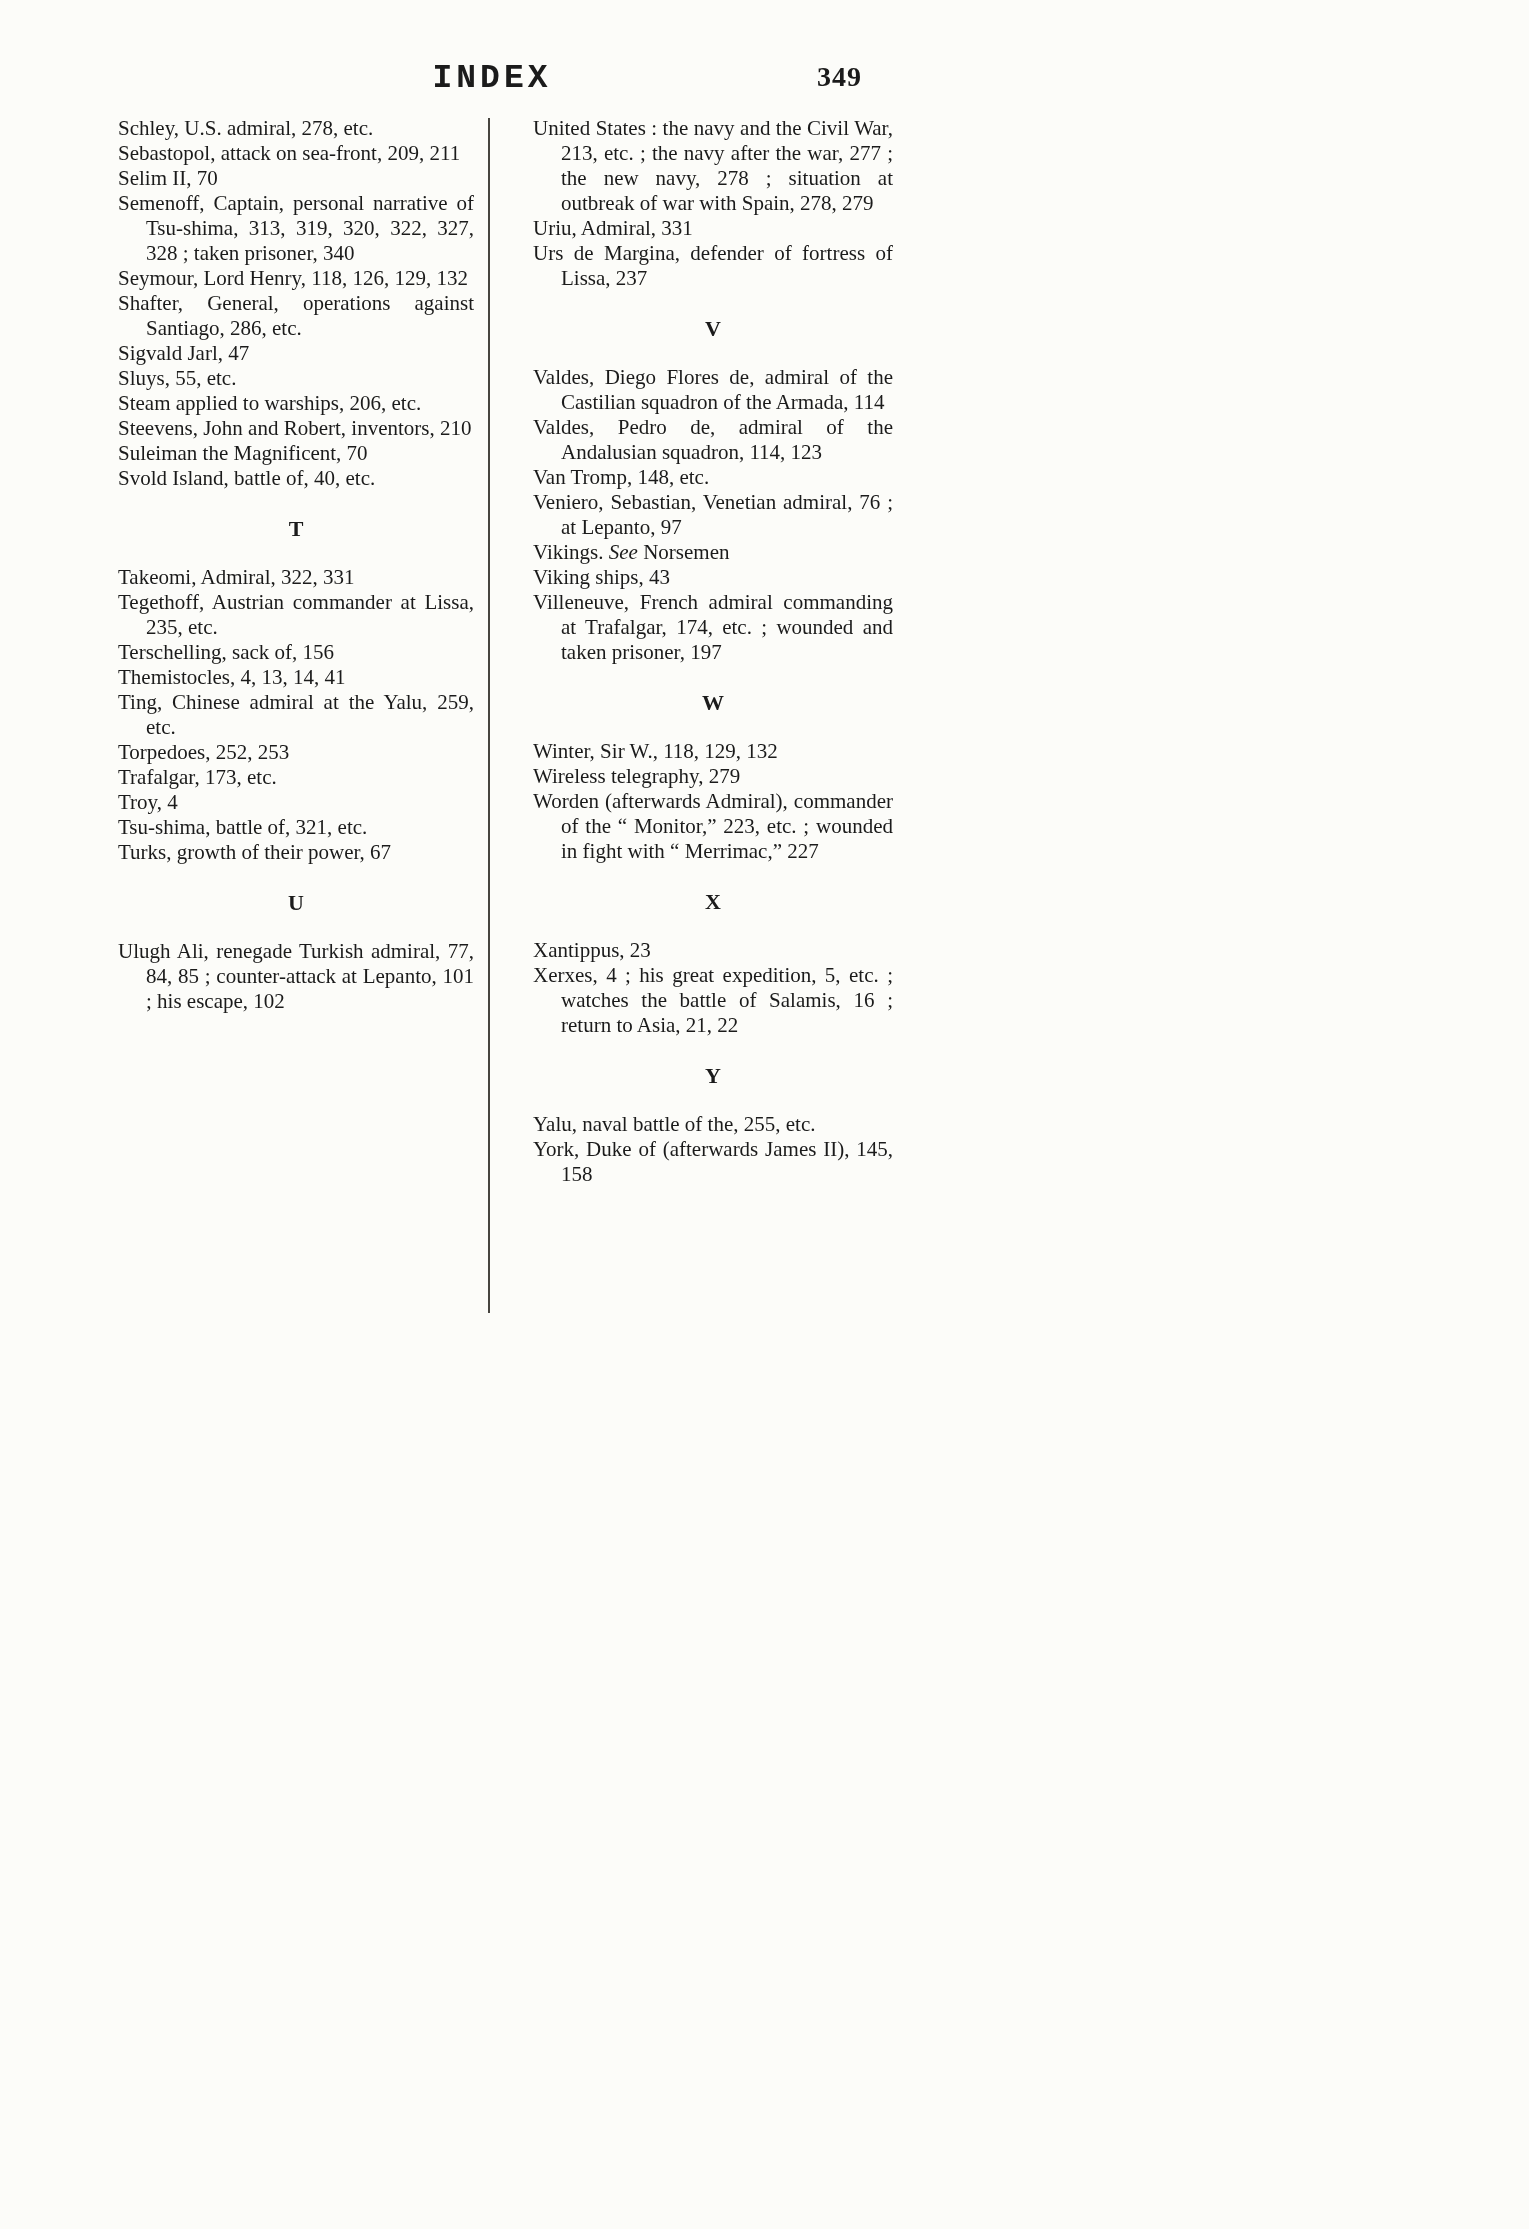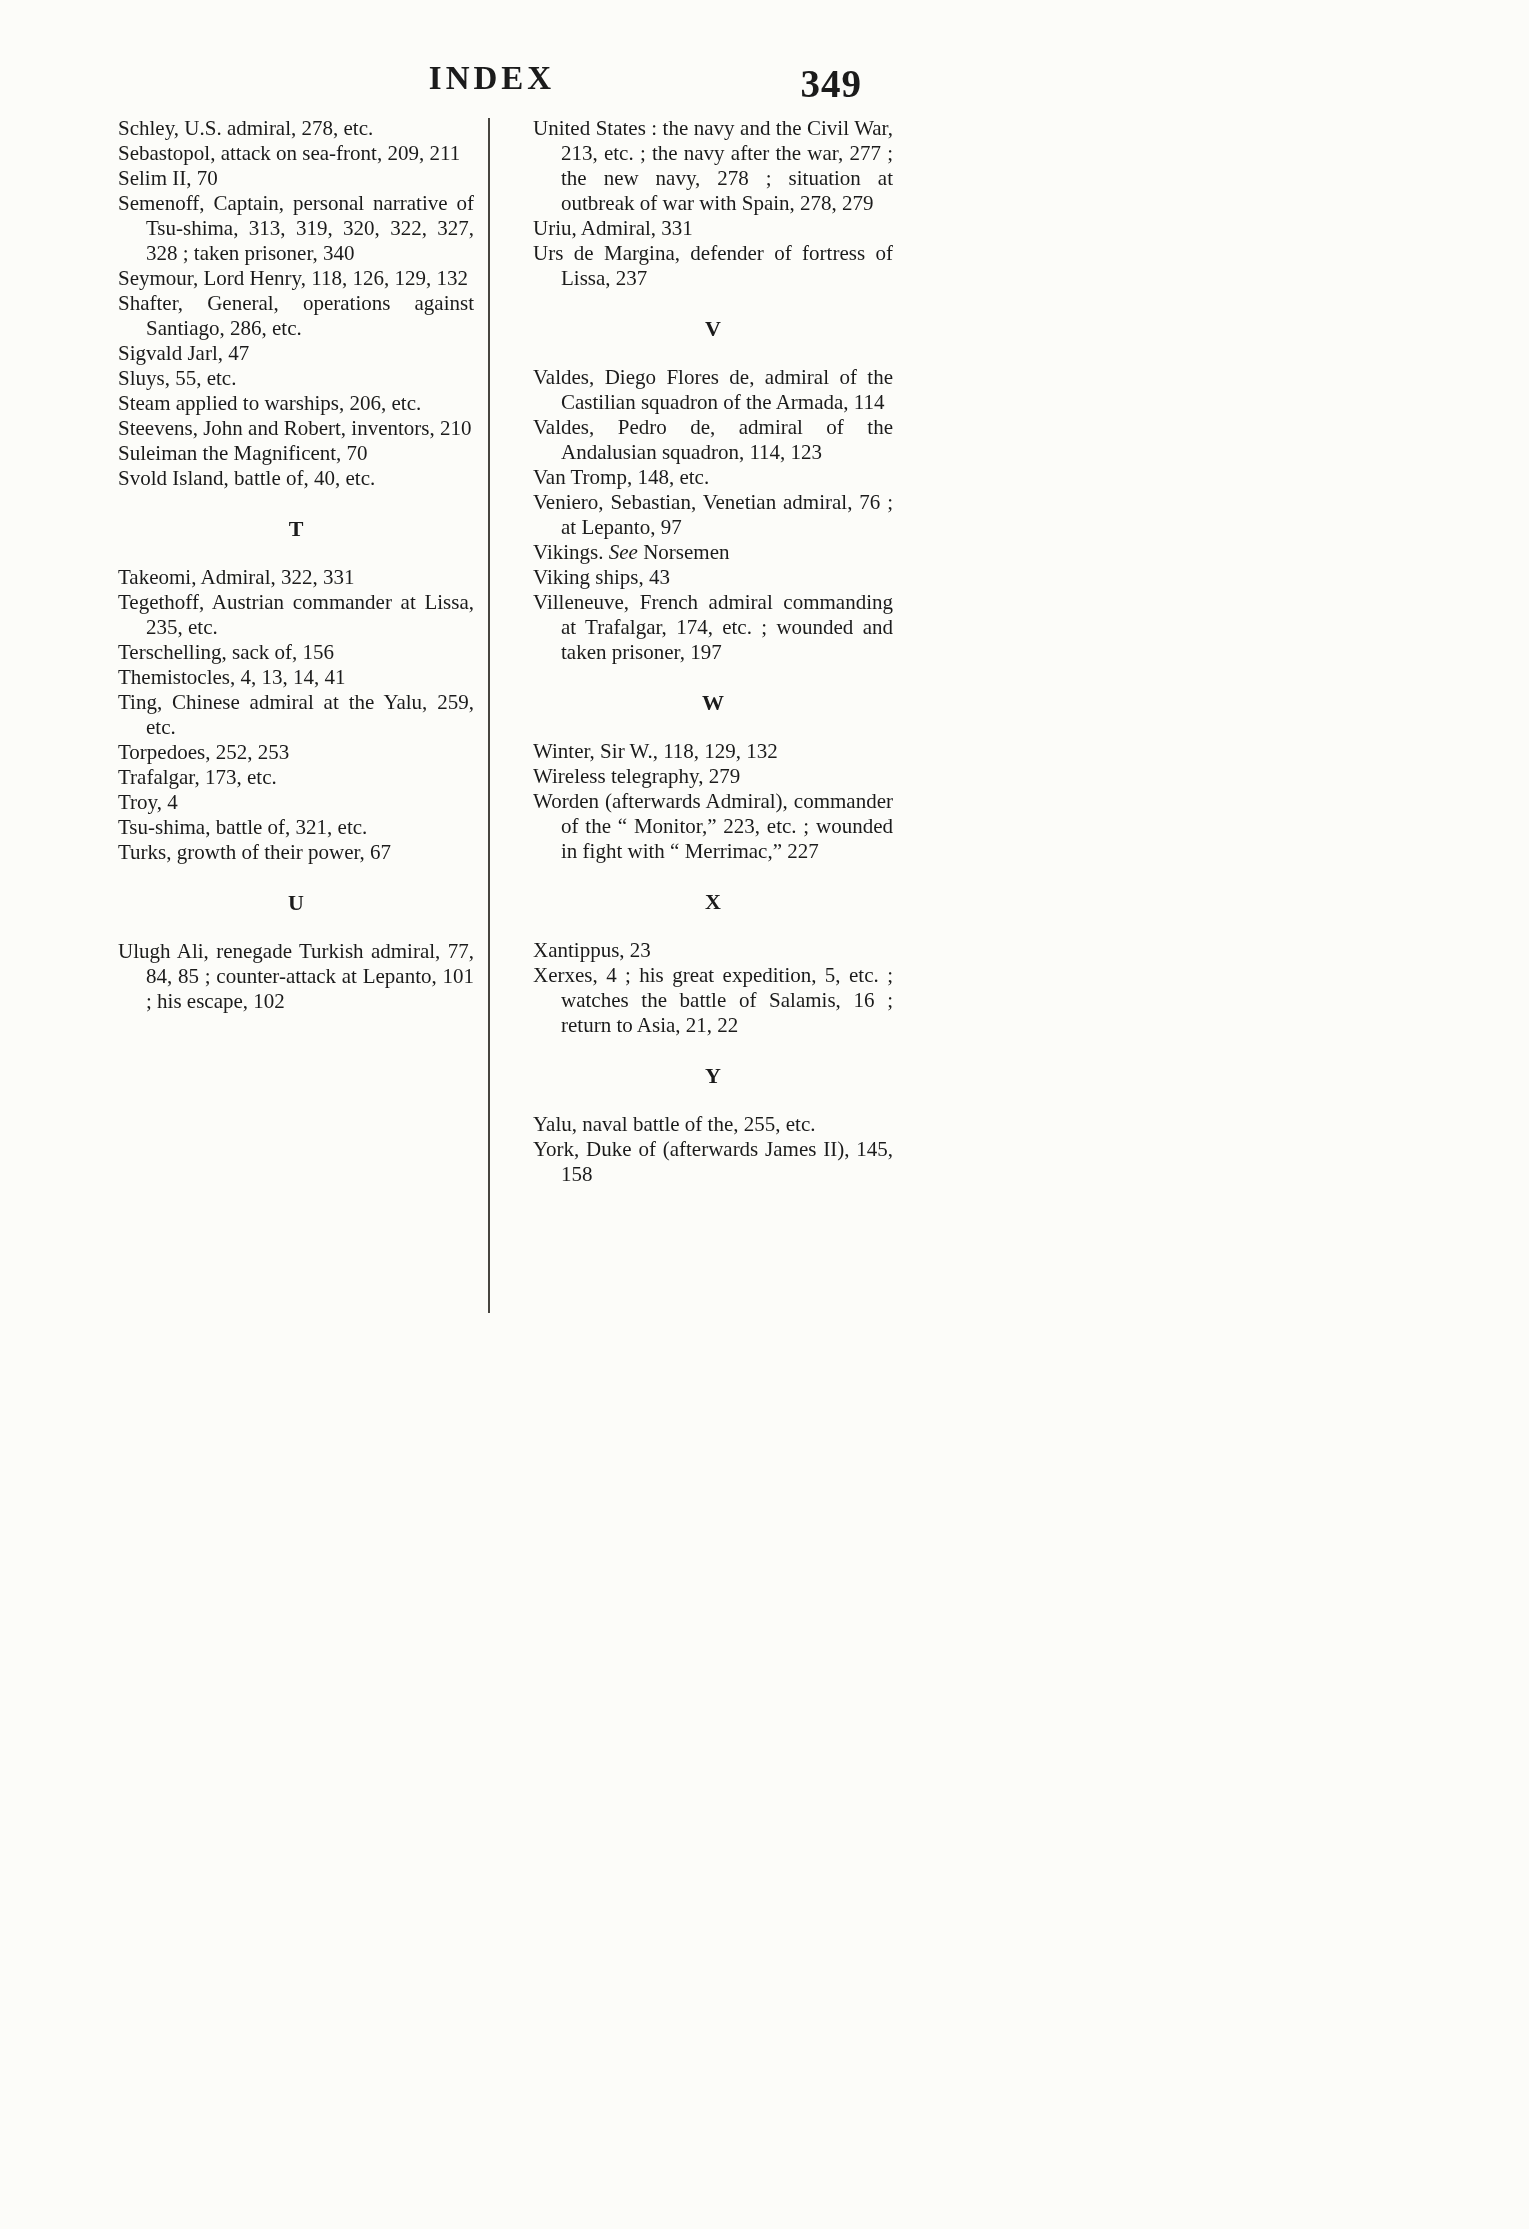--- a/index.html
+++ b/index.html
@@ -21,25 +21,26 @@
     width: 748px;
     height: 46px;
   }
   .page-title {
     position: absolute;
     left: 0; right: 0; top: 0;
     text-align: center;
     font-size: 33px;
     font-weight: bold;
     letter-spacing: 4px;
+    font-family: Liberation Mono, monospace;
   }
   .page-number {
     position: absolute;
     right: 4px; top: 1px;
-    font-size: 39px;
+    font-size: 28px;
     font-weight: bold;
     letter-spacing: 1px;
   }
 
   .column-divider {
     position: absolute;
     left: 488px;
     top: 118px;
     width: 2px;
     height: 1195px;

